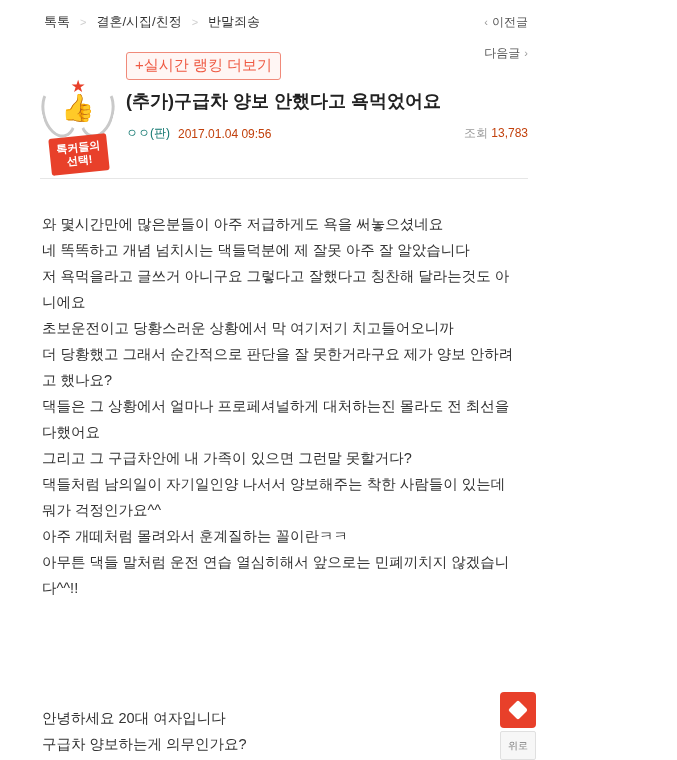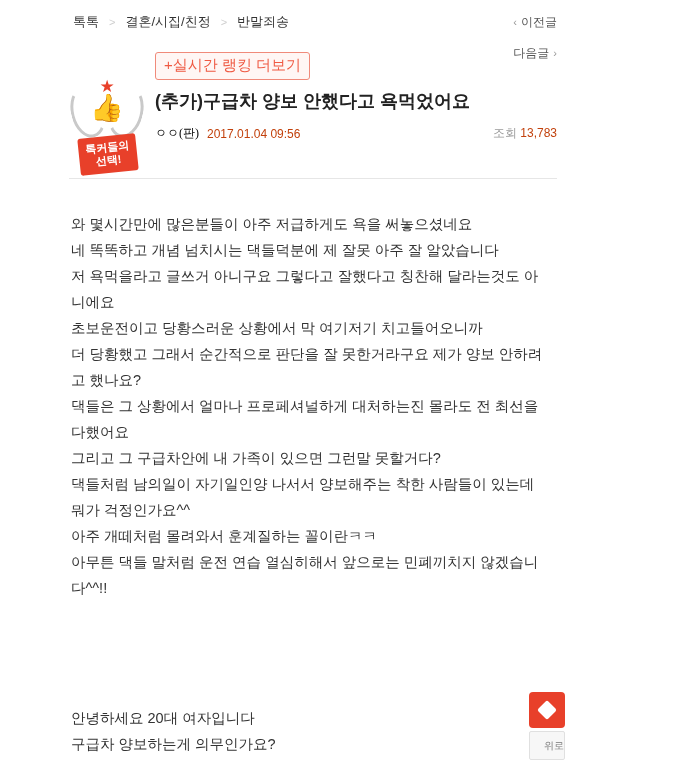--- a/index.html
+++ b/index.html
@@ -7,21 +7,20 @@
     padding: 0;
     background: #ffffff;
     font-family: "Liberation Sans", sans-serif;
   }
   #page {
     position: relative;
     width: 542px;
     height: 760px;
     background: #ffffff;
     overflow: hidden;
-    margin-left: 29px;
   }
 
   
   .topbar {
     position: relative;
     height: 44px;
     display: flex;
     align-items: center;
     padding: 0 14px 0 44px;
     box-sizing: border-box;
@@ -167,21 +166,21 @@
     line-height: 28px;
     margin: 0 0 10px 0;
   }
   .meta {
     display: flex;
     align-items: center;
     font-size: 12px;
     color: #999999;
     gap: 8px;
   }
-  .meta .author { color: #000000; font-family: Liberation Serif, serif; }
+  .meta .author { color: #0f766e; }
   .meta .date { color: #c2410c; text-align: right; }
   .meta .views {
     margin-left: auto;
     color: #9a9a9a;
   }
   .meta .views .cnt {
     color: #c2410c;
     font-weight: normal;
   }
   .divider {
@@ -225,21 +224,21 @@
   }
   .fw-bottom {
     top: 731px;
     height: 29px;
     background: #f7f7f7;
     border: 1px solid #e0e0e0;
     border-radius: 2px;
     box-sizing: border-box;
     display: flex;
     align-items: center;
-    justify-content: flex-end;
+    justify-content: center;
     font-size: 10px;
     color: #777777;
   }
 </style>
 </head>
 <body>
 
 <div id="page">
 
   <div class="topbar">

